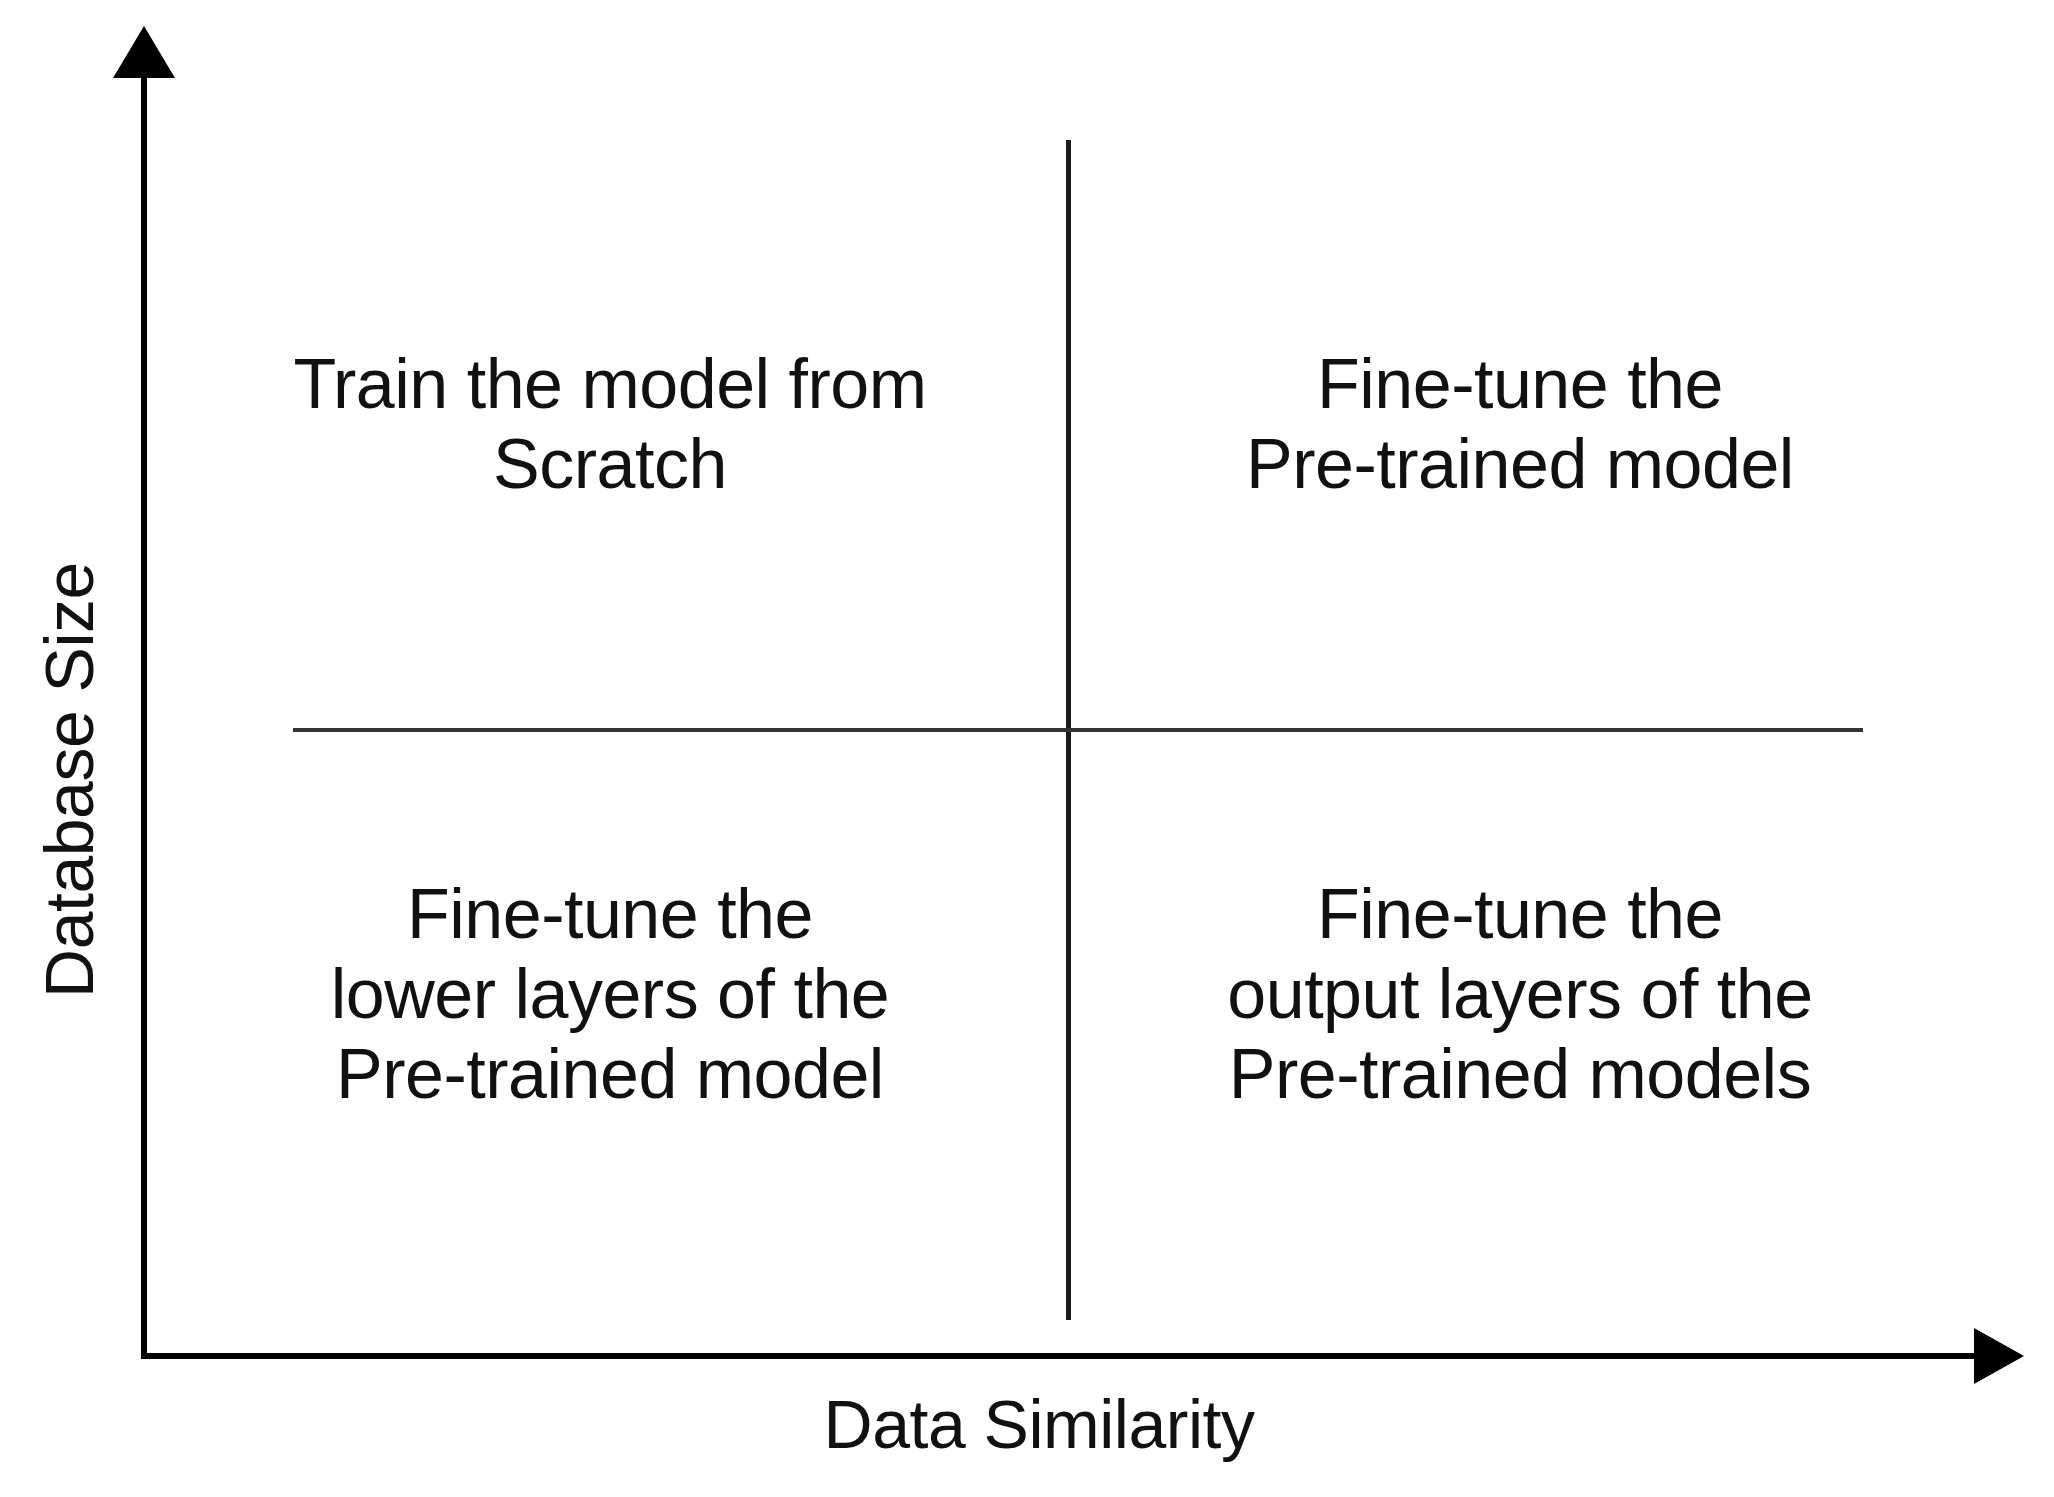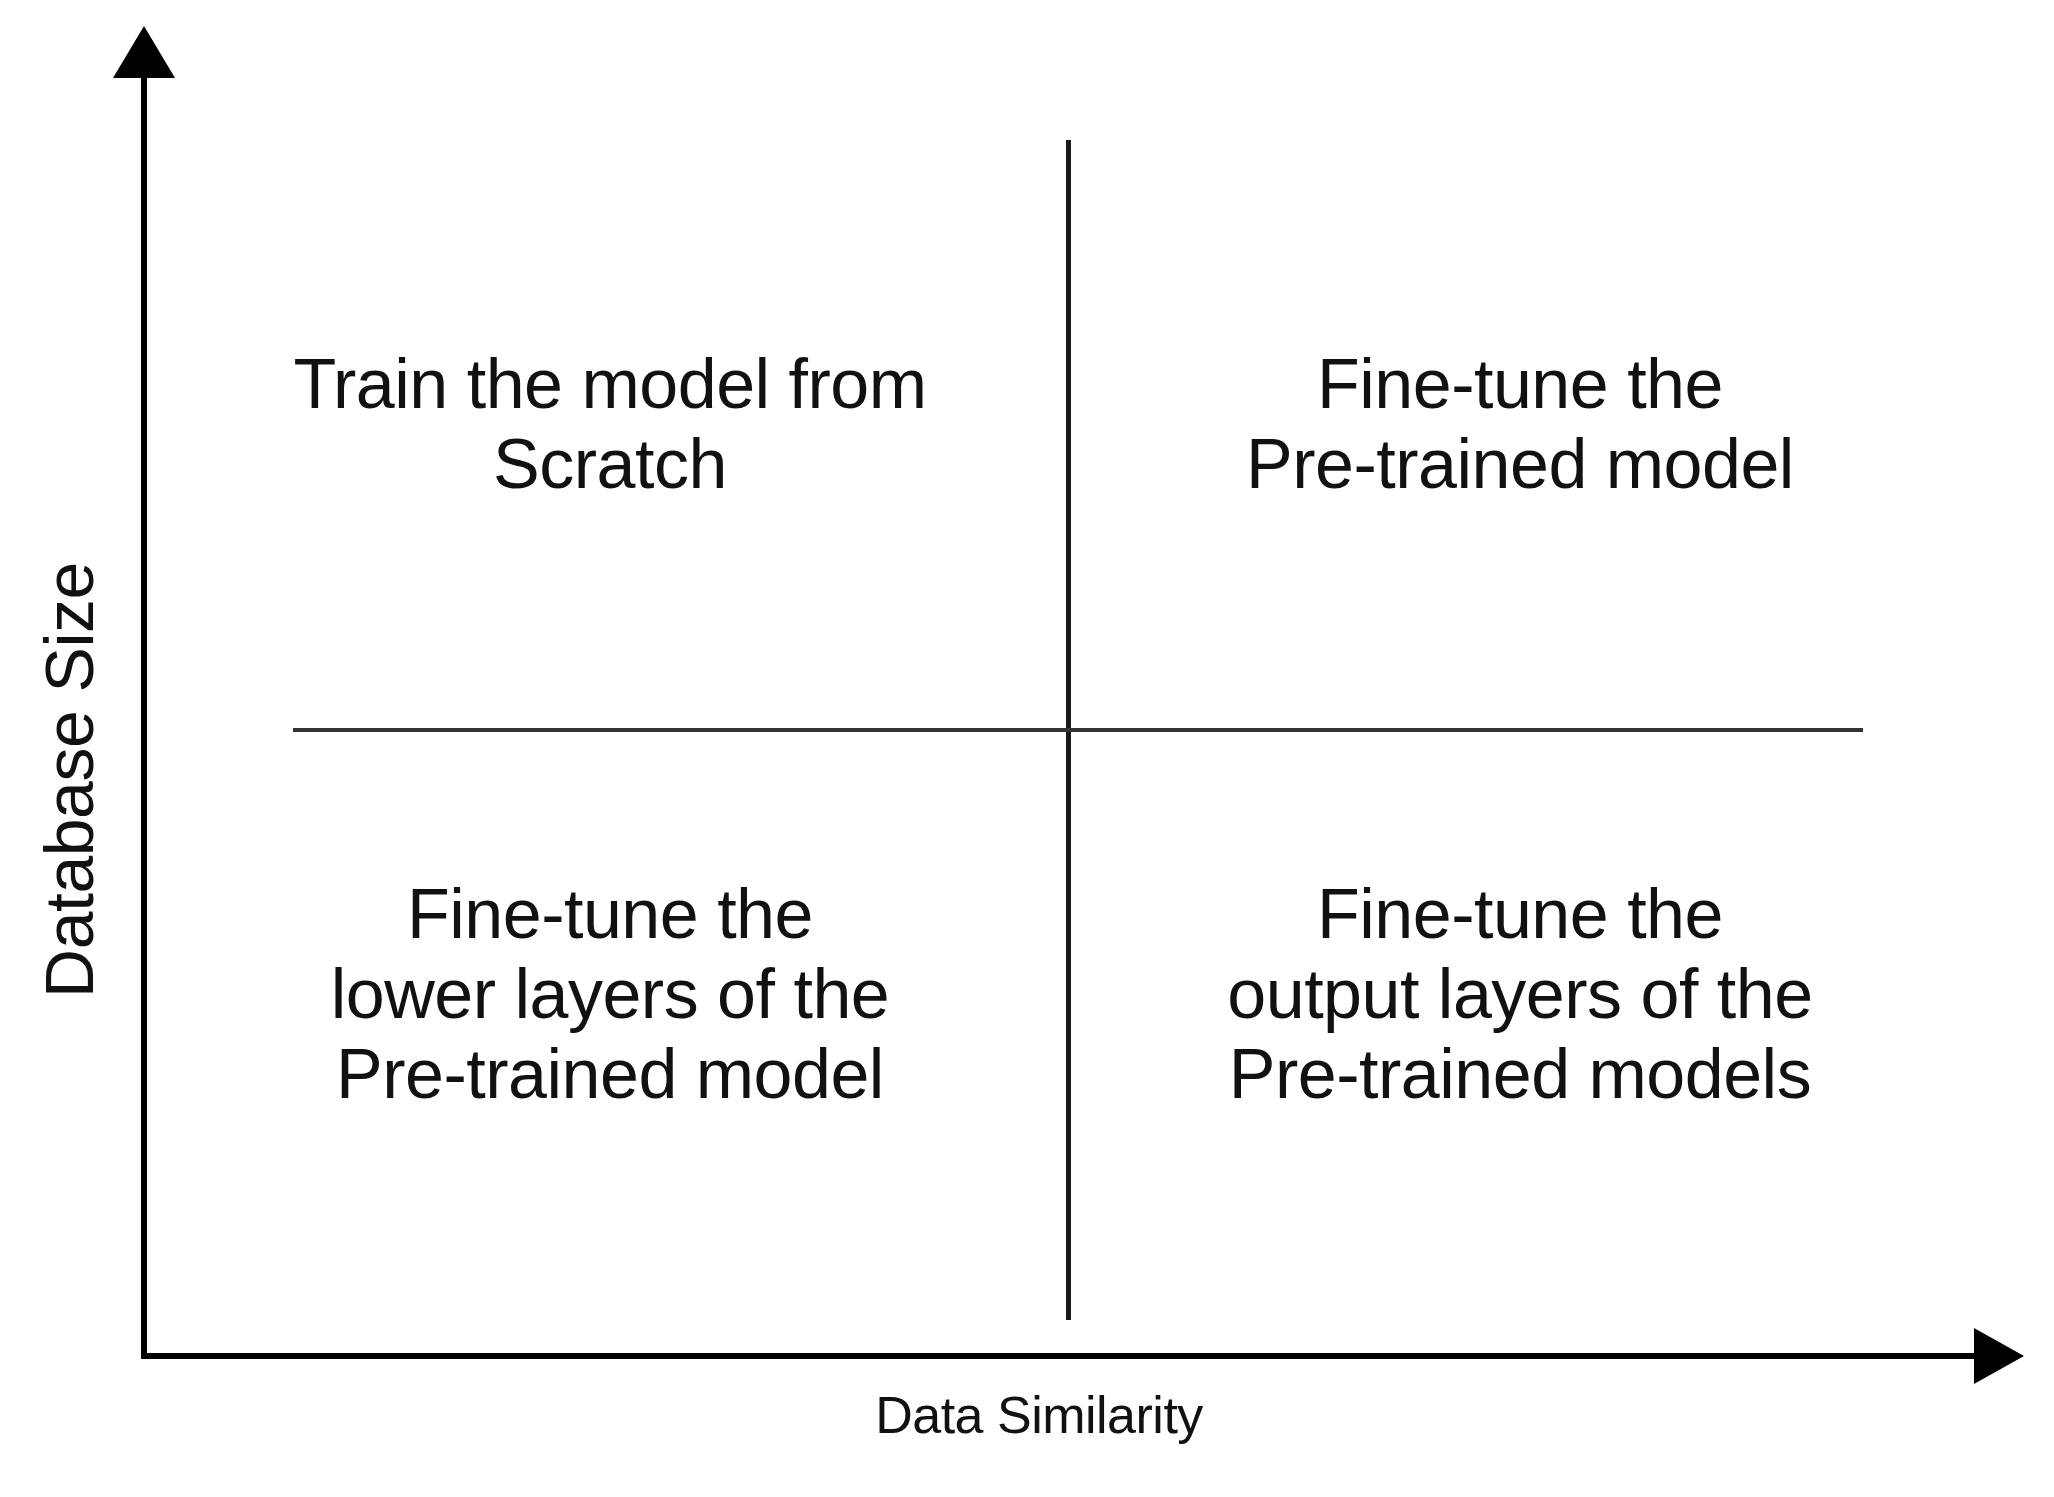--- a/index.html
+++ b/index.html
@@ -129,21 +129,21 @@
     color: #111111;
     letter-spacing: -0.5px;
     white-space: nowrap;
   }
   #axis-x-title {
     position: absolute;
     left: 527px;
     top: 1385px;
     width: 1024px;
     text-align: center;
-    font-size: 52px;
+    font-size: 68px;
     color: #111111;
     letter-spacing: -0.5px;
     white-space: nowrap;
   }
 </style>
 </head>
 <body>
 
 <div id="canvas">
 

